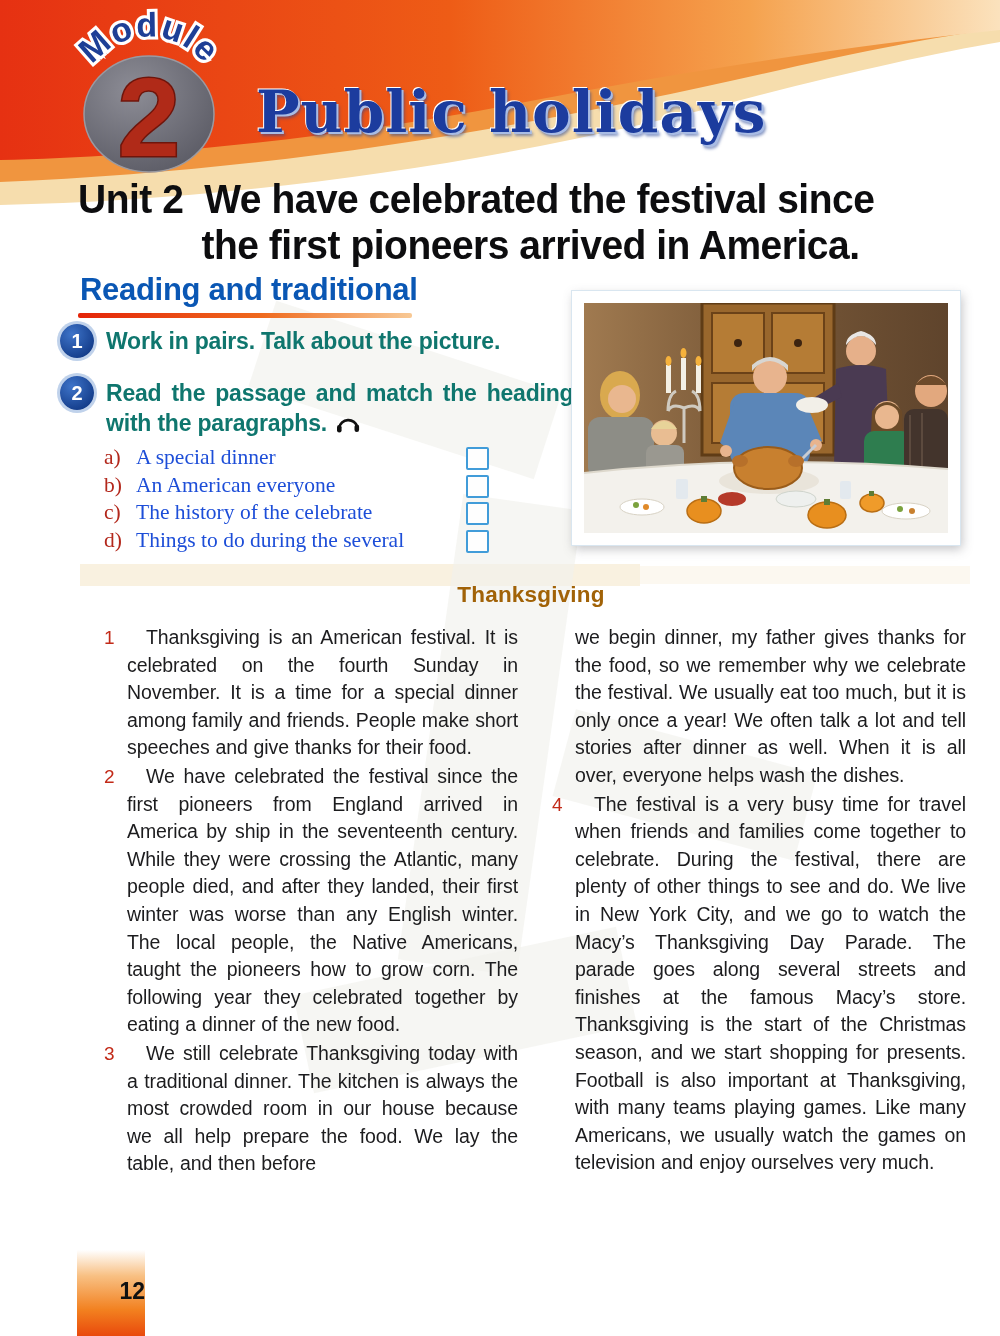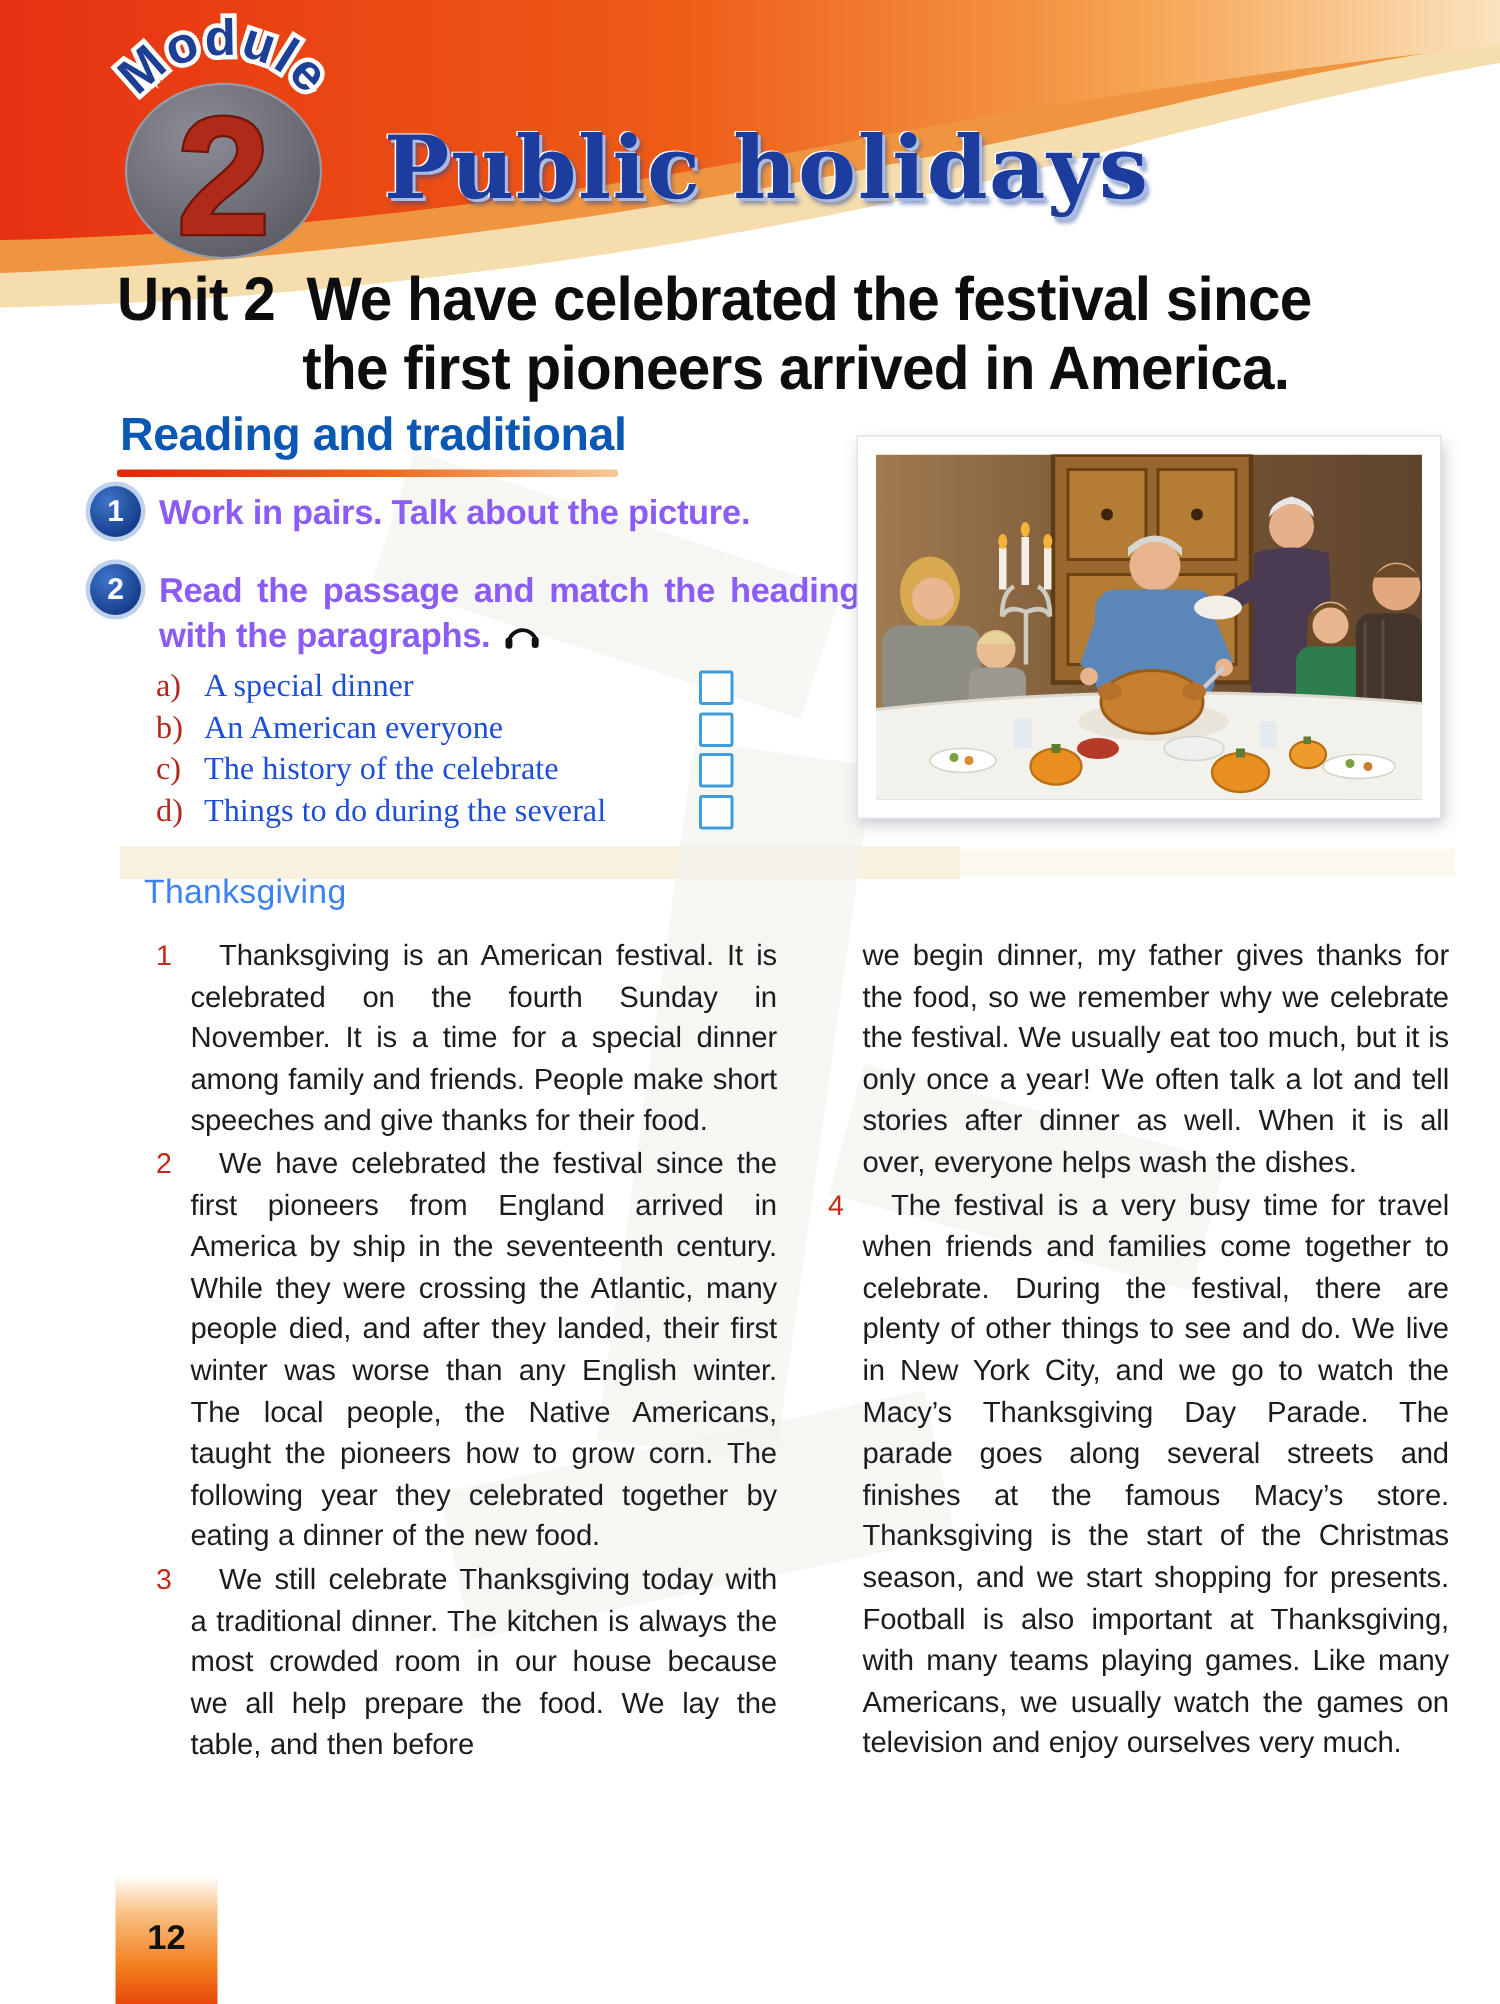--- a/index.html
+++ b/index.html
@@ -40,21 +40,21 @@
   .task{position:absolute;left:60px;z-index:2;display:flex;gap:12px;align-items:flex-start;}
   .task-1{top:326px;}
   .task-2{top:378px;}
   .badge-num{
     width:34px;height:34px;border-radius:50%;flex:0 0 34px;margin-top:-2px;
     background:radial-gradient(circle at 35% 30%,#3e74c9,#153e8c 75%);
     color:#fff;font-weight:700;font-size:20px;
     display:flex;align-items:center;justify-content:center;
     box-shadow:0 0 0 3px rgba(130,165,215,.5);
   }
-  .task-text{font-weight:700;font-size:23px;line-height:30px;color:#8b5cf6;letter-spacing:-0.2px;}
+  .task-text{font-weight:700;font-size:23px;line-height:30px;color:#0f766e;letter-spacing:-0.2px;}
   .task-2 .task-text{width:480px;text-align:justify;}
   .audio-icon{display:inline-block;margin-left:8px;vertical-align:-3px;}
   
   .options{
     position:absolute;left:104px;top:444px;width:402px;z-index:2;
     font-family:"Liberation Serif",serif;font-size:21.5px;line-height:27.5px;
   }
   .option{position:relative;height:27.5px;display:flex;}
   .opt-letter{color:#b3281c;width:32px;flex:0 0 32px;}
   .opt-text{color:#1d4ed8;white-space:nowrap;}
@@ -64,35 +64,35 @@
   }
   
   .photo-frame{
     position:absolute;left:572px;top:291px;width:364px;height:230px;z-index:3;
     background:#ffffff;padding:12px;
     box-shadow:0 0 0 1px #d9e6f0,2px 4px 10px rgba(80,80,90,.35);
   }
   
   .passage{position:absolute;left:96px;top:582px;width:870px;z-index:2;}
   .passage-title{
-    font-weight:400;font-size:22.5px;letter-spacing:.2px;
-    margin:0 0 16px 0;color:#3b82f6;
+    text-align:center;font-weight:700;font-size:22.5px;letter-spacing:.2px;
+    margin:0 0 16px 0;color:#a16207;
   }
   .columns{display:flex;gap:26px;}
   .col{width:422px;}
   .para{
     position:relative;padding-left:31px;margin:0 0 1px 0;
     text-align:justify;text-indent:19px;
     font-size:19.5px;line-height:27.6px;color:#1c1c1e;letter-spacing:-0.1px;word-spacing:.5px;
   }
   .para.cont{text-indent:0;}
   .pnum{position:absolute;left:8px;top:0;color:#c22a18;font-size:19px;text-indent:0;}
   
   .page-tab{
-    position:absolute;left:77px;top:1250px;width:68px;height:86px;z-index:1;text-align:center;
+    position:absolute;left:77px;top:1250px;width:68px;height:86px;z-index:1;text-align:right;
     background:linear-gradient(180deg,rgba(250,220,170,0) 0%,#f8c083 30%,#f2801f 70%,#e9490c 100%);
   }
   .page-num{font-weight:700;font-size:23px;color:#111;padding-top:28px;}
   
   .tint{position:absolute;z-index:0;background:#f4e4c2;opacity:.5;}
   .wm{position:absolute;z-index:0;background:#f1f1ed;opacity:.65;}
 </style>
 </head>
 <body>
 

